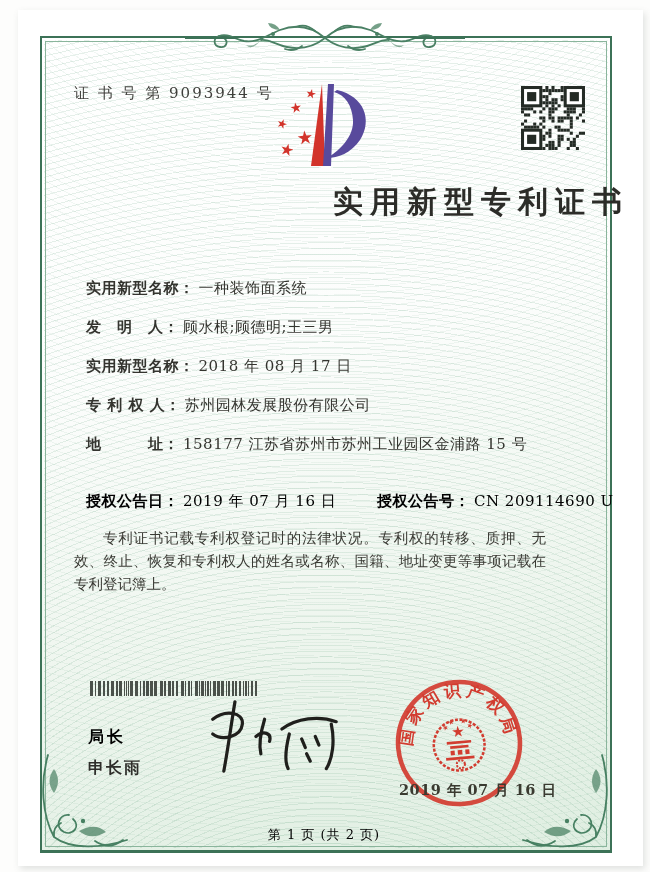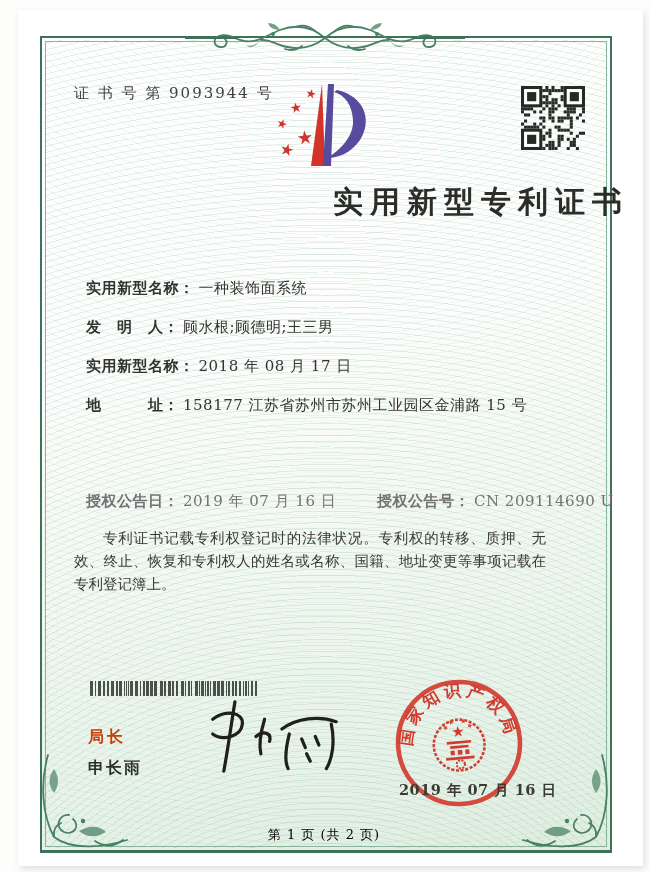--- a/index.html
+++ b/index.html
@@ -21,31 +21,31 @@
   .abs{position:absolute;}
   
   #cert-no{left:74px;top:84px;font-size:15px;letter-spacing:2px;color:#3f3f3b;}
   #title{left:0;top:182px;width:629px;text-align:right;font-size:30px;font-weight:600;
         letter-spacing:7px;color:#2c2c28;}
   
   #fields{left:86px;top:255px;width:490px;margin-top:24px;}
   .field-row{height:22px;margin-bottom:17px;font-size:15px;color:#34342f;white-space:nowrap;}
   .field-label{font-weight:600;letter-spacing:.5px;}
   .field-value{font-weight:500;letter-spacing:.5px;margin-left:4px;}
-  #grant-row{left:86px;top:492px;width:510px;font-size:15px;color:#737373;white-space:nowrap;}
+  #grant-row{left:86px;top:492px;width:510px;font-size:15px;color:#000000;white-space:nowrap;}
   #grant-row .pair{display:inline-block;}
   #grant-row .pair.second{margin-left:36px;}
   
   #body-text{left:74px;top:527px;width:472px;font-size:14.5px;line-height:23px;
         color:#3a3a34;text-align:justify;}
   #body-text p{margin:0;text-indent:2em;}
   
   #barcode{left:90px;top:681px;}
   
-  #director-role{left:88px;top:727px;font-size:16px;font-weight:600;letter-spacing:3px;color:#c2410c;}
+  #director-role{left:88px;top:727px;font-size:16px;font-weight:600;letter-spacing:3px;color:#000000;}
   #director-name{left:88px;top:758px;font-size:16px;font-weight:700;letter-spacing:2px;color:#2e2e2a;}
   #signature{left:196px;top:692px;}
   
   #seal{left:394px;top:678px;width:130px;height:130px;transform:rotate(-5deg);}
   #seal-date{left:399px;top:781px;font-size:14.5px;font-weight:600;color:#3a3a30;letter-spacing:.5px;}
   
   #page-footer{left:40px;top:826px;width:568px;text-align:center;font-size:13px;color:#000000;letter-spacing:1px;}
   
   #ornament-top{left:185px;top:19px;}
   #ornament-bl{left:37px;top:753px;}
@@ -254,20 +254,23 @@
     <div class="field-row">
       <span class="field-label">实用新型名称：</span><span class="field-value">一种装饰面系统</span>
     </div>
     <div class="field-row">
       <span class="field-label">发　明　人：</span><span class="field-value">顾水根;顾德明;王三男</span>
     </div>
     <div class="field-row">
       <span class="field-label">实用新型名称：</span><span class="field-value">2018 年 08 月 17 日</span>
     </div>
     <div class="field-row">
+      <span class="field-label">专 利 权 人：</span><span class="field-value">苏州园林发展股份有限公司</span>
+    </div>
+    <div class="field-row">
       <span class="field-label">地　　　址：</span><span class="field-value">158177 江苏省苏州市苏州工业园区金浦路 15 号</span>
     </div>
   </div>
 
   <div id="grant-row" class="abs">
     <span class="pair">
       <span class="field-label">授权公告日：</span><span class="field-value">2019 年 07 月 16 日</span>
     </span>
     <span class="pair second">
       <span class="field-label">授权公告号：</span><span class="field-value">CN 209114690 U</span>

